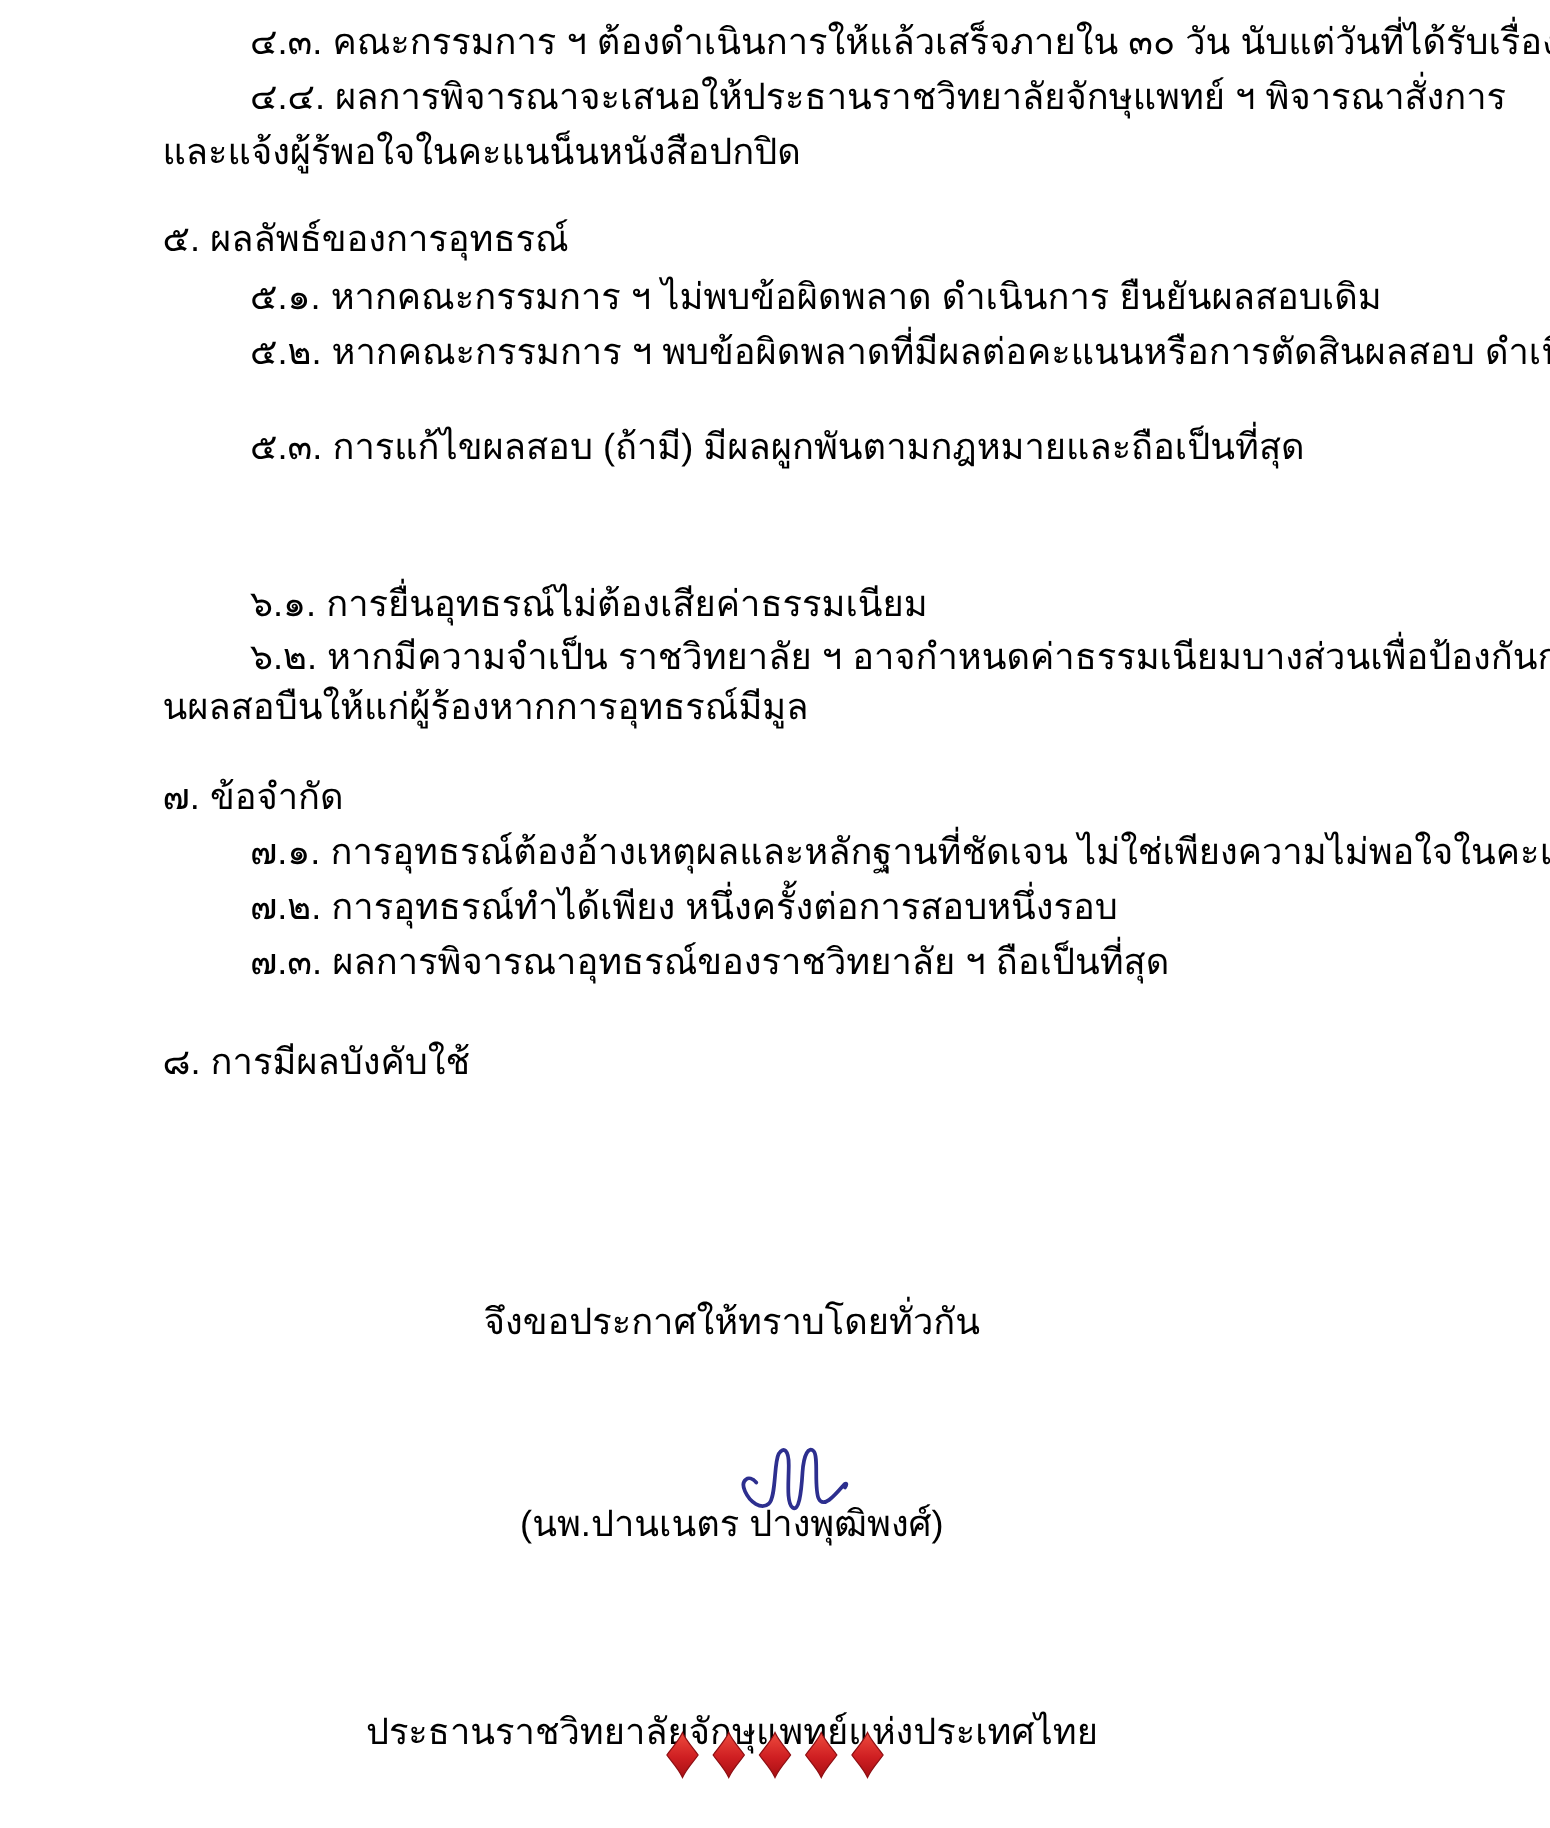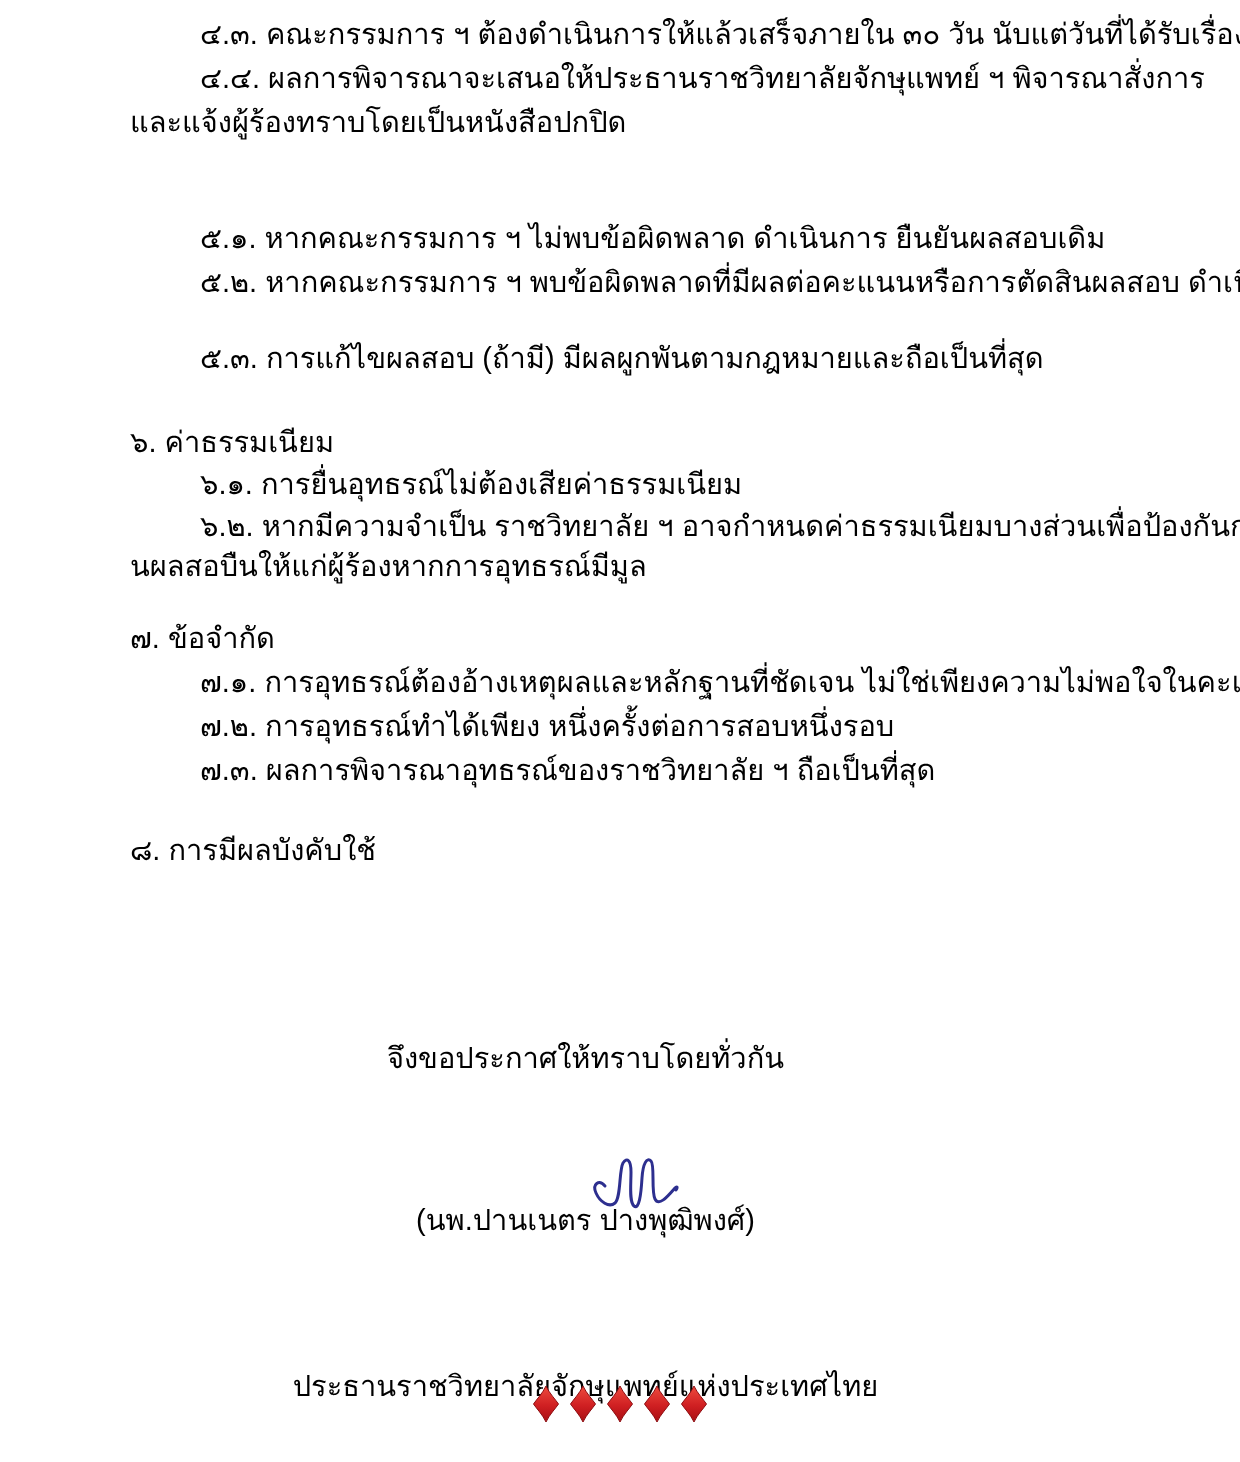--- a/index.html
+++ b/index.html
@@ -52,27 +52,27 @@
     height: 40px;
   }
 </style>
 </head>
 <body>
 
 <div class="page">
 
   <div class="line indent" style="top:16px">๔.๓. คณะกรรมการ ฯ ต้องดำเนินการให้แล้วเสร็จภายใน ๓๐ วัน นับแต่วันที่ได้รับเรื่อง</div>
   <div class="line indent" style="top:60px">๔.๔. ผลการพิจารณาจะเสนอให้ประธานราชวิทยาลัยจักษุแพทย์ ฯ พิจารณาสั่งการ</div>
-  <div class="line" style="top:104px">และแจ้งผู้ร้องทราบโดยเป็นหนังสือปกปิด</div>
+  <div class="line" style="top:104px">และแจ้งผู้ร้พอใจในคะแนน็นหนังสือปกปิด</div>
 
+  <div class="line" style="top:174px">๕. ผลลัพธ์ของการอุทธรณ์</div>
   <div class="line indent" style="top:220px">๕.๑. หากคณะกรรมการ ฯ ไม่พบข้อผิดพลาด ดำเนินการ ยืนยันผลสอบเดิม</div>
   <div class="line indent" style="top:264px">๕.๒. หากคณะกรรมการ ฯ พบข้อผิดพลาดที่มีผลต่อคะแนนหรือการตัดสินผลสอบ ดำเนินการ แก้ไขผลสอบ</div>
   <div class="line indent" style="top:340px">๕.๓. การแก้ไขผลสอบ (ถ้ามี) มีผลผูกพันตามกฎหมายและถือเป็นที่สุด</div>
 
-  <div class="line" style="top:424px">๖. ค่าธรรมเนียม</div>
   <div class="line indent" style="top:466px">๖.๑. การยื่นอุทธรณ์ไม่ต้องเสียค่าธรรมเนียม</div>
   <div class="line indent" style="top:508px">๖.๒. หากมีความจำเป็น ราชวิทยาลัย ฯ อาจกำหนดค่าธรรมเนียมบางส่วนเพื่อป้องกันการอุทธรณ์โดยไม่สุจริต</div>
   <div class="line" style="top:548px">นผลสอบืนให้แก่ผู้ร้องหากการอุทธรณ์มีมูล</div>
 
   <div class="line" style="top:620px">๗. ข้อจำกัด</div>
   <div class="line indent" style="top:664px">๗.๑. การอุทธรณ์ต้องอ้างเหตุผลและหลักฐานที่ชัดเจน ไม่ใช่เพียงความไม่พอใจในคะแนน</div>
   <div class="line indent" style="top:708px">๗.๒. การอุทธรณ์ทำได้เพียง หนึ่งครั้งต่อการสอบหนึ่งรอบ</div>
   <div class="line indent" style="top:752px">๗.๓. ผลการพิจารณาอุทธรณ์ของราชวิทยาลัย ฯ ถือเป็นที่สุด</div>
 
   <div class="line" style="top:832px">๘. การมีผลบังคับใช้</div>

